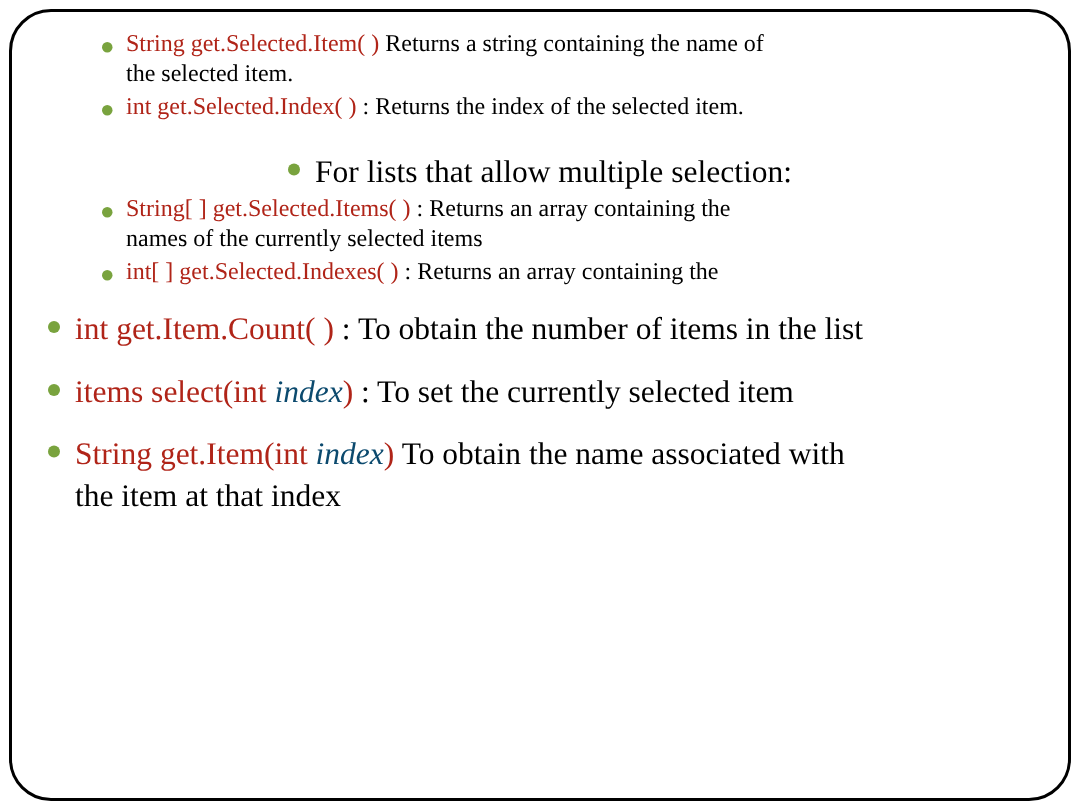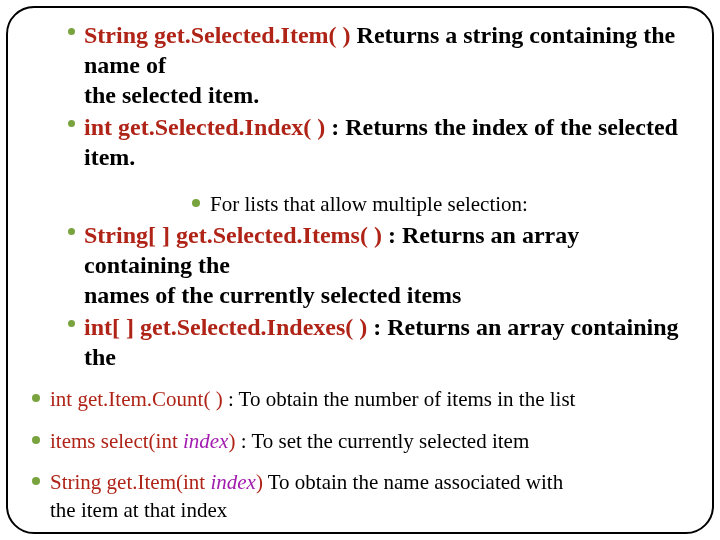--- a/index.html
+++ b/index.html
@@ -53,29 +53,28 @@
     border-radius: 50%;
     flex-shrink: 0;
     margin-top: 8px;
     margin-right: 9px;
   }
   .l1-text {
     font-size: 21px;
     line-height: 1.35;
   }
   .l2-text {
-    font-size: 24px;
+    font-size: 16px;
     line-height: 1.25;
-    font-weight: bold;
   }
   .code {
     color: #b02418;
   }
   .param {
-    color: #a21caf;
+    color: #0c4a6e;
     font-style: italic;
   }
   .gap-top { margin-top: 13px; }
   .gap-top-sm { margin-top: 18px; justify-content: center; }
 </style>
 </head>
 <body>
 
 <div class="frame">
 

